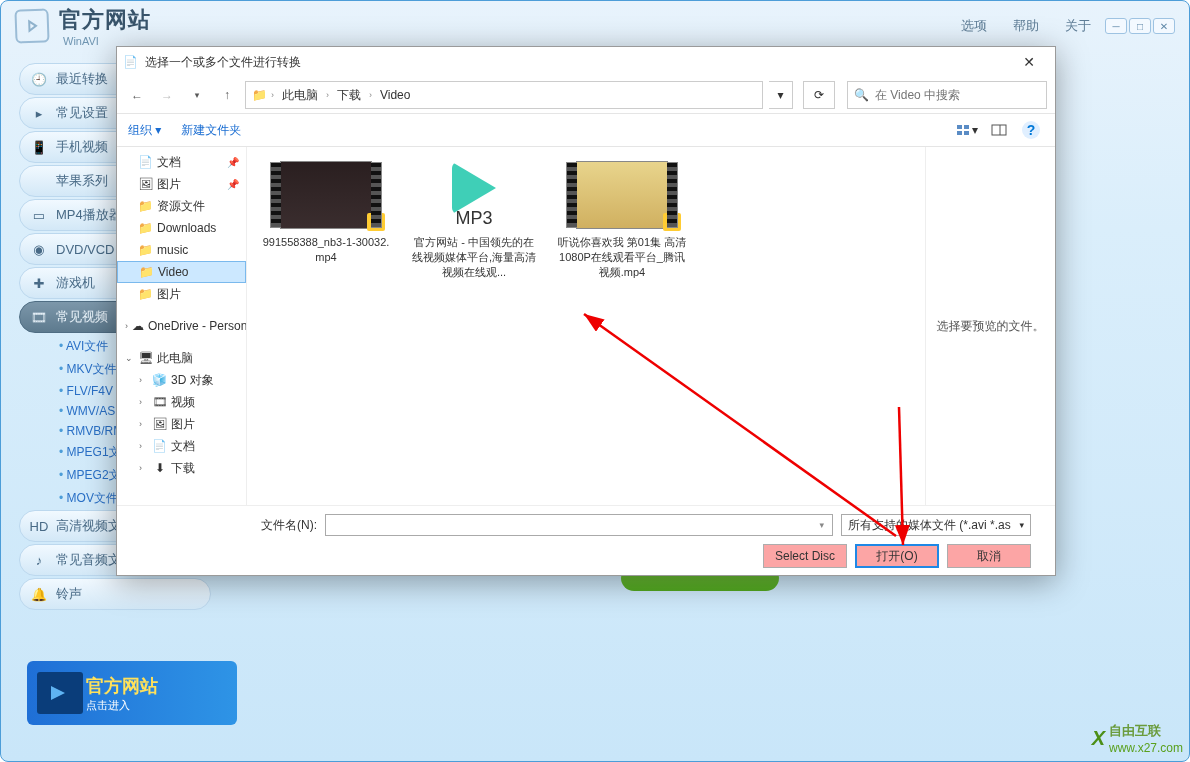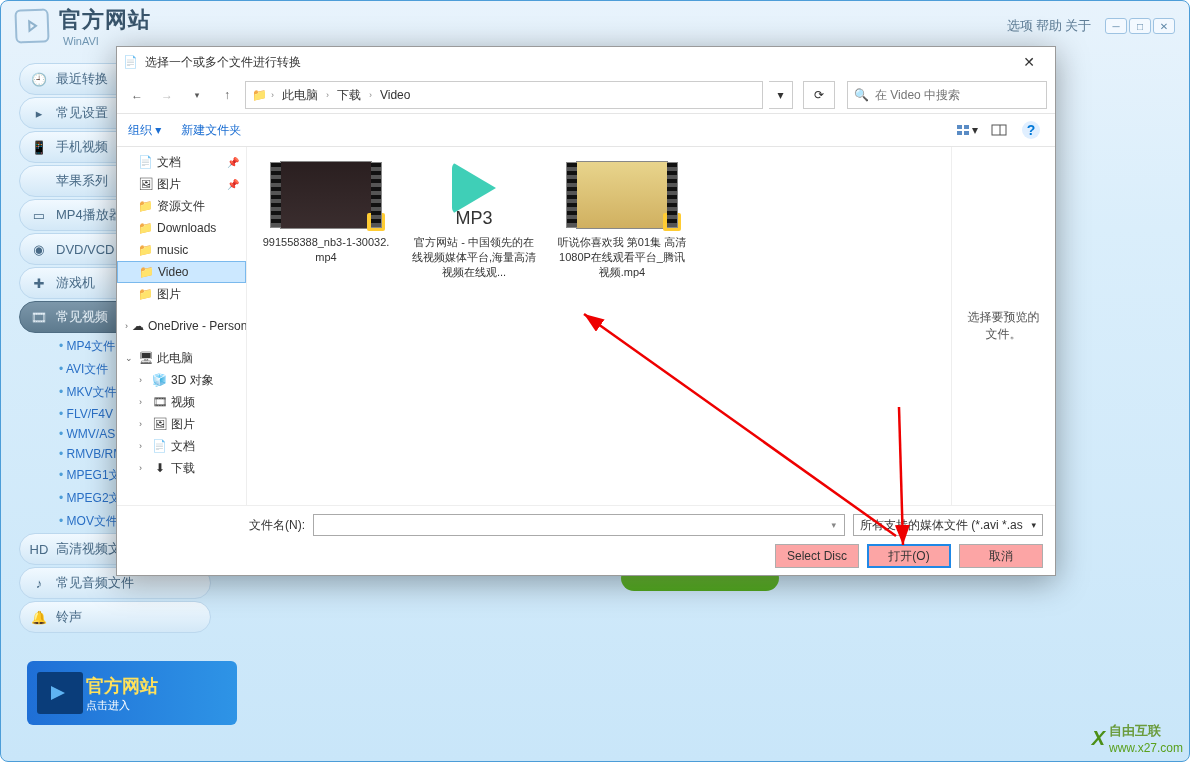--- a/index.html
+++ b/index.html
@@ -18,21 +18,21 @@
 .app-logo-wrap { display: flex; align-items: center; gap: 10px; }
 .app-logo {
   width: 34px; height: 34px;
   border: 2px solid #9bbcd6; border-radius: 6px;
   display: flex; align-items: center; justify-content: center;
   transform: rotate(-2deg);
 }
 .app-logo svg { width: 16px; height: 16px; }
 .app-title { font-size: 22px; font-weight: bold; color: #38546b; letter-spacing: 1px; }
 .app-sub { font-size: 11px; color: #7096b2; margin-left: 4px; }
-.app-menu { margin-left: auto; display: flex; gap: 3px; font-size: 13px; color: #5e7d96; }
+.app-menu { margin-left: auto; display: flex; gap: 26px; font-size: 13px; color: #5e7d96; }
 .app-menu span { cursor: pointer; }
 .win-ctrls { display: flex; gap: 2px; margin-left: 14px; }
 .win-ctrls div {
   width: 22px; height: 16px; border: 1px solid #9ec3e2; border-radius: 3px;
   display: flex; align-items: center; justify-content: center;
   font-size: 10px; color: #5f88a8; cursor: pointer; background: #f3f9ff;
 }
 
 
 .sidebar {
@@ -162,27 +162,27 @@
 }
 .mp3-tri {
   width: 0; height: 0; border-left: 44px solid #3fcfb7;
   border-top: 26px solid transparent; border-bottom: 26px solid transparent;
   border-radius: 6px;
 }
 .mp3-lbl { font-size: 18px; font-weight: normal; color: #333; margin-top:-6px; }
 .thumb-label { font-size: 11px; color: #333; line-height: 1.35; word-break: break-all; }
 
 .preview-pane {
-  width: 104px; border-left: 1px solid #eee;
+  width: 130px; border-left: 1px solid #eee;
   display: flex; align-items: center; justify-content: center; text-align: center;
   font-size: 12px; color: #555; padding: 10px;
 }
 
 
-.dlg-bottom { height: 70px; border-top: 1px solid #eee; padding: 8px 12px; }
+.dlg-bottom { height: 70px; border-top: 1px solid #eee; padding: 8px 24px; }
 .fnrow { display: flex; align-items: center; gap: 8px; margin-bottom: 8px; padding-left: 120px; }
 .fnrow label { font-size: 12px; }
 .fnrow .fn-input { flex: 1; height: 22px; border: 1px solid #aaa; padding: 0 4px; display:flex;align-items:center;justify-content:flex-end; }
 .ftype {
   width: 190px; height: 22px; border: 1px solid #aaa;
   display: flex; align-items: center; padding: 0 6px; justify-content: space-between;
 }
 .btnrow { display: flex; justify-content: flex-end; gap: 8px; }
 .dlg-btn {
   min-width: 84px; height: 24px; border: 1px solid #adadad; background: #fca5a5;
@@ -258,21 +258,20 @@
       </div>
     <div class="side-pill">
         <span class="icon">✚</span>
         <span>游戏机</span>
       </div>
     <div class="side-pill dark">
         <span class="icon">🎞</span>
         <span>常见视频</span>
       </div>
 
-    <div class="sub-item">MP4文件</div>
     <div class="sub-item">AVI文件</div>
     <div class="sub-item">MKV文件</div>
     <div class="sub-item">FLV/F4V</div>
     <div class="sub-item">WMV/ASF</div>
     <div class="sub-item">RMVB/RM</div>
     <div class="sub-item">MPEG1文件</div>
     <div class="sub-item">MPEG2文件</div>
     <div class="sub-item">MOV文件</div>
 
     <div class="side-pill">

